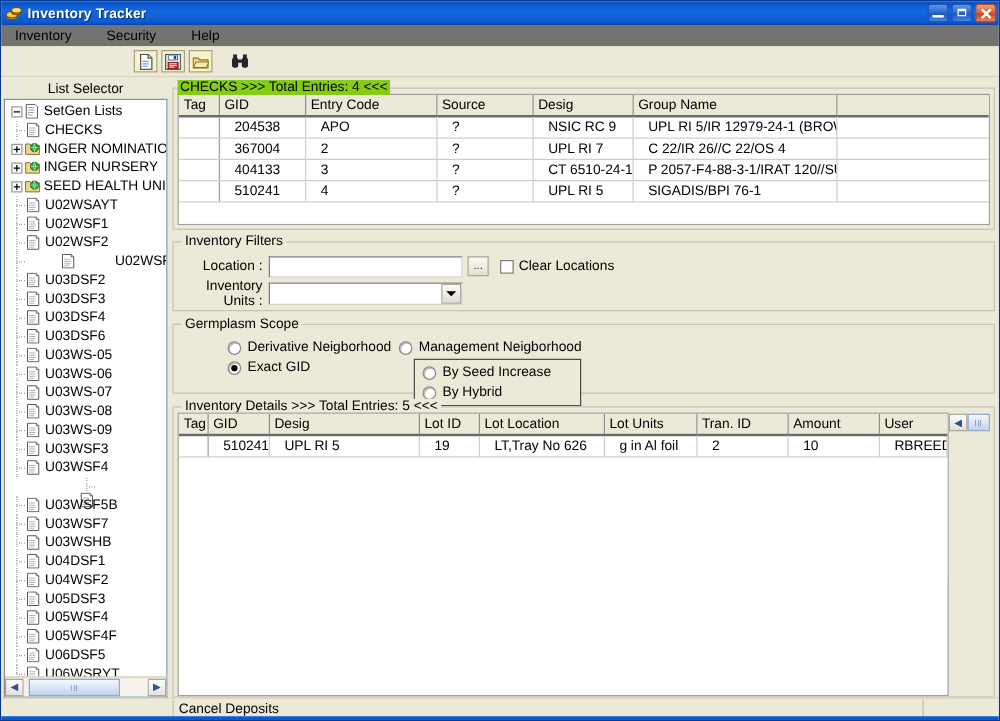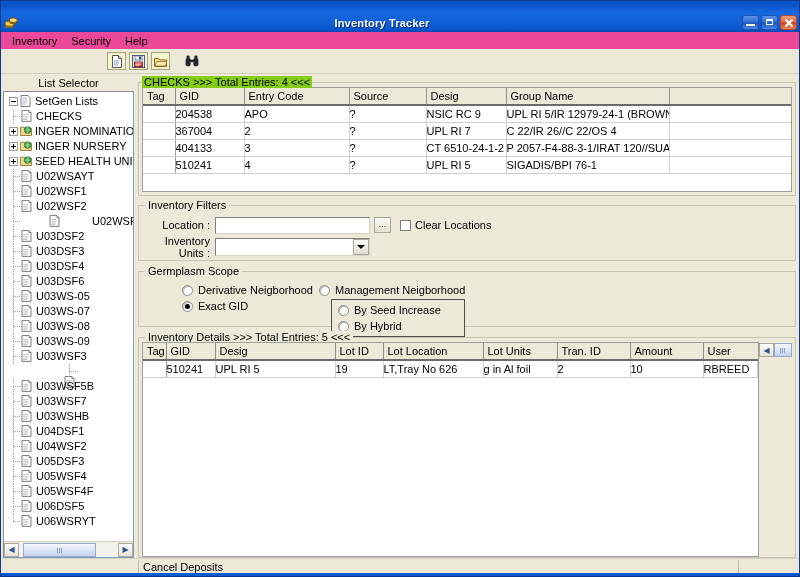--- a/index.html
+++ b/index.html
@@ -16,23 +16,22 @@
     border:1px solid #0a3a8c;
     box-sizing:border-box;
     display:flex;flex-direction:column;
   }
 
   
   .titlebar{
     height:19px;flex:0 0 19px;
     background:linear-gradient(to bottom,#0a5ad6 0%,#0a52c8 8%,#1568e0 40%,#0d58cf 88%,#0548b4 100%);
     display:flex;align-items:center;
-    padding:12px 2px 0 3px;
+    padding:0 2px 0 3px;
     color:#fff;
-    text-align:center;
   }
   .title-ico{
     width:14px;height:14px;margin-right:4px;flex:0 0 14px;
     position:relative;
   }
   .title-text{
     font-size:11px;font-weight:bold;
     text-shadow:1px 1px 0 rgba(0,0,0,.45);
     white-space:nowrap;flex:1 1 auto;letter-spacing:.2px;
   }
@@ -49,24 +48,25 @@
   }
   .wb i{position:absolute;background:#fff;display:block;}
   .wb.min i{left:3px;right:3px;bottom:3px;height:2px;}
   .wb.max i.o{left:4px;top:3px;right:4px;bottom:4px;background:transparent;border:1px solid #fff;border-top-width:2px;}
   .wb.close i.a{left:3px;top:6px;width:10px;height:2px;transform:rotate(45deg);}
   .wb.close i.b{left:3px;top:6px;width:10px;height:2px;transform:rotate(-45deg);}
 
   
   .menubar{
     flex:0 0 17px;height:17px;
-    background:#ec4899;
+    background:#737373;
     display:flex;align-items:center;
     padding-left:4px;
     border-bottom:0;
+    gap:14px;
   }
   .menubar .mi{
     padding:1px 7px;font-size:11px;color:#000;cursor:default;
   }
 
   
   .toolbar{
     flex:0 0 24px;height:24px;
     background:#ece9d8;
     display:flex;align-items:center;
@@ -209,21 +209,21 @@
     border-bottom:2px solid #6b6b6b;
     text-align:left;font-weight:normal;
     padding:2px 0 2px 4px;
     height:15px;
     white-space:nowrap;overflow:hidden;
     box-sizing:border-box;
   }
   table.g td{
     border-right:1px solid #cfcfcf;
     border-bottom:1px solid #cfcfcf;
-    padding:2px 0 2px 0;
+    padding:2px 0 2px 12px;
     height:17px;
     white-space:nowrap;overflow:hidden;
     background:#fff;
     box-sizing:border-box;
   }
   table.g td.tagcell{border-right:1px solid #9e9e9e;}
   table.g th.tagcell{border-right:1px solid #8e8e8e;}
 
   
   .filters{flex:0 0 62px;height:62px;position:relative;margin-bottom:4px;}
@@ -525,20 +525,29 @@
                   </svg></span>
                 <span class="tlabel">U03WS-05</span>
               </div>
               <div class="tnode" style="padding-left: 3px;">
                 <span class="lead"></span>
                 <span class="ico"><svg width="11" height="12" viewBox="0 0 11 12">
                     <path d="M1 .6 h7 l2 2 v8.8 h-9 z" fill="#fff" stroke="#5a5a5a" stroke-width=".8"></path>
                     <path d="M8 .6 v2 h2" fill="#e2e2e2" stroke="#5a5a5a" stroke-width=".7"></path>
                     <path d="M2.3 4.4 h5 M2.3 6.2 h5 M2.3 8 h5 M2.3 9.6 h4" stroke="#8d9aa8" stroke-width=".6"></path>
                   </svg></span>
+                <span class="tlabel">U03WS-06</span>
+              </div>
+              <div class="tnode" style="padding-left: 3px;">
+                <span class="lead"></span>
+                <span class="ico"><svg width="11" height="12" viewBox="0 0 11 12">
+                    <path d="M1 .6 h7 l2 2 v8.8 h-9 z" fill="#fff" stroke="#5a5a5a" stroke-width=".8"></path>
+                    <path d="M8 .6 v2 h2" fill="#e2e2e2" stroke="#5a5a5a" stroke-width=".7"></path>
+                    <path d="M2.3 4.4 h5 M2.3 6.2 h5 M2.3 8 h5 M2.3 9.6 h4" stroke="#8d9aa8" stroke-width=".6"></path>
+                  </svg></span>
                 <span class="tlabel">U03WS-07</span>
               </div>
               <div class="tnode" style="padding-left: 3px;">
                 <span class="lead"></span>
                 <span class="ico"><svg width="11" height="12" viewBox="0 0 11 12">
                     <path d="M1 .6 h7 l2 2 v8.8 h-9 z" fill="#fff" stroke="#5a5a5a" stroke-width=".8"></path>
                     <path d="M8 .6 v2 h2" fill="#e2e2e2" stroke="#5a5a5a" stroke-width=".7"></path>
                     <path d="M2.3 4.4 h5 M2.3 6.2 h5 M2.3 8 h5 M2.3 9.6 h4" stroke="#8d9aa8" stroke-width=".6"></path>
                   </svg></span>
                 <span class="tlabel">U03WS-08</span>
@@ -553,20 +562,29 @@
                 <span class="tlabel">U03WS-09</span>
               </div>
               <div class="tnode" style="padding-left: 3px;">
                 <span class="lead"></span>
                 <span class="ico"><svg width="11" height="12" viewBox="0 0 11 12">
                     <path d="M1 .6 h7 l2 2 v8.8 h-9 z" fill="#fff" stroke="#5a5a5a" stroke-width=".8"></path>
                     <path d="M8 .6 v2 h2" fill="#e2e2e2" stroke="#5a5a5a" stroke-width=".7"></path>
                     <path d="M2.3 4.4 h5 M2.3 6.2 h5 M2.3 8 h5 M2.3 9.6 h4" stroke="#8d9aa8" stroke-width=".6"></path>
                   </svg></span>
                 <span class="tlabel">U03WSF3</span>
+              </div>
+              <div class="tnode" style="padding-left: 3px;">
+                <span class="lead"></span>
+                <span class="ico"><svg width="11" height="12" viewBox="0 0 11 12">
+                    <path d="M1 .6 h7 l2 2 v8.8 h-9 z" fill="#fff" stroke="#5a5a5a" stroke-width=".8"></path>
+                    <path d="M8 .6 v2 h2" fill="#e2e2e2" stroke="#5a5a5a" stroke-width=".7"></path>
+                    <path d="M2.3 4.4 h5 M2.3 6.2 h5 M2.3 8 h5 M2.3 9.6 h4" stroke="#8d9aa8" stroke-width=".6"></path>
+                  </svg></span>
+                <span class="tlabel">U03WSF4</span>
               </div>
               <div class="tnode" style="padding-left: 3px; flex-direction: column;">
                 <span class="lead"></span>
                 <span class="ico"><svg width="11" height="12" viewBox="0 0 11 12">
                     <path d="M1 .6 h7 l2 2 v8.8 h-9 z" fill="#fff" stroke="#5a5a5a" stroke-width=".8"></path>
                     <path d="M8 .6 v2 h2" fill="#e2e2e2" stroke="#5a5a5a" stroke-width=".7"></path>
                     <path d="M2.3 4.4 h5 M2.3 6.2 h5 M2.3 8 h5 M2.3 9.6 h4" stroke="#8d9aa8" stroke-width=".6"></path>
                   </svg></span>
                 <span class="tlabel">U03WSF5A</span>
               </div>

